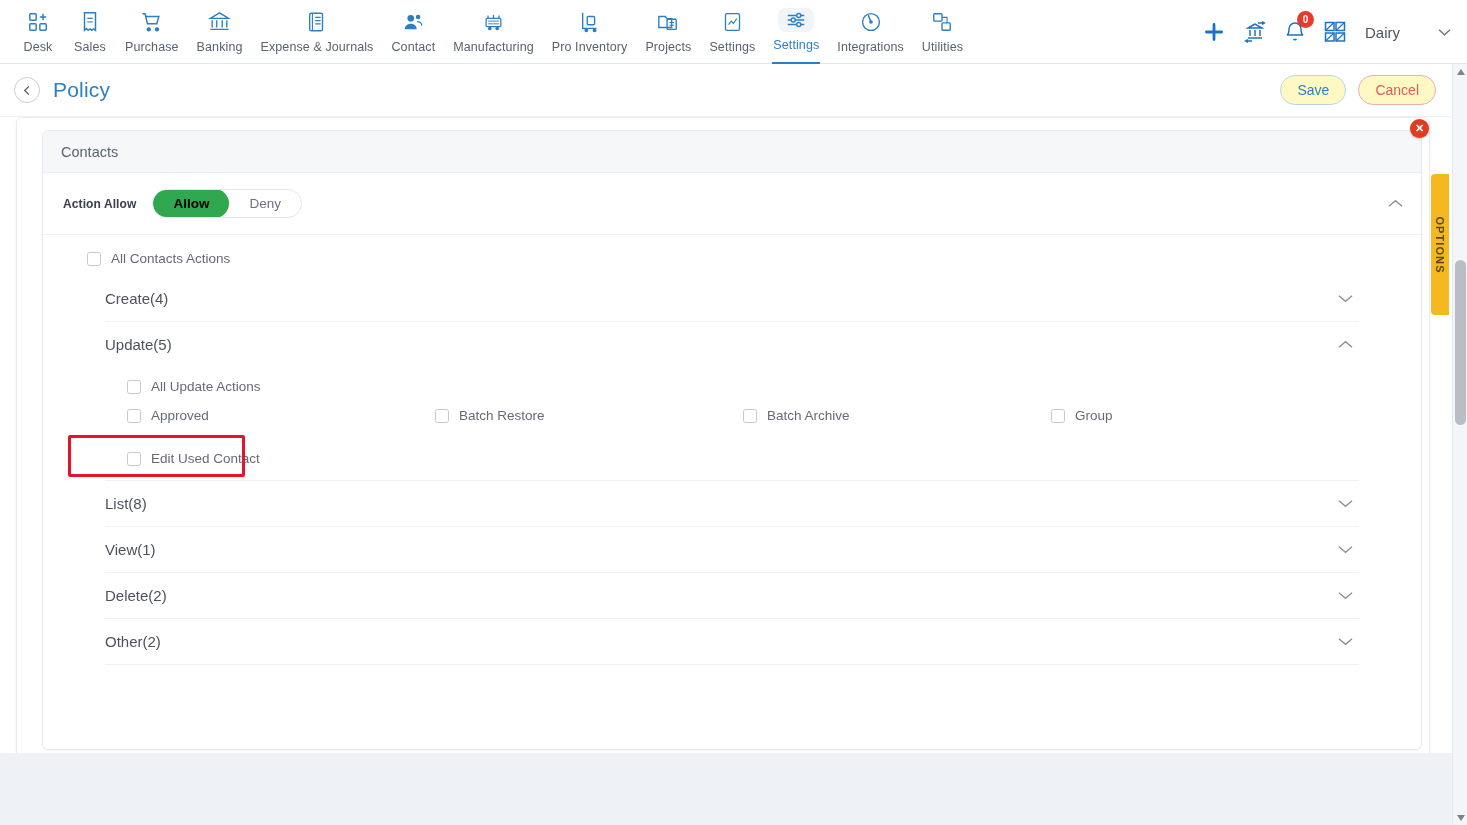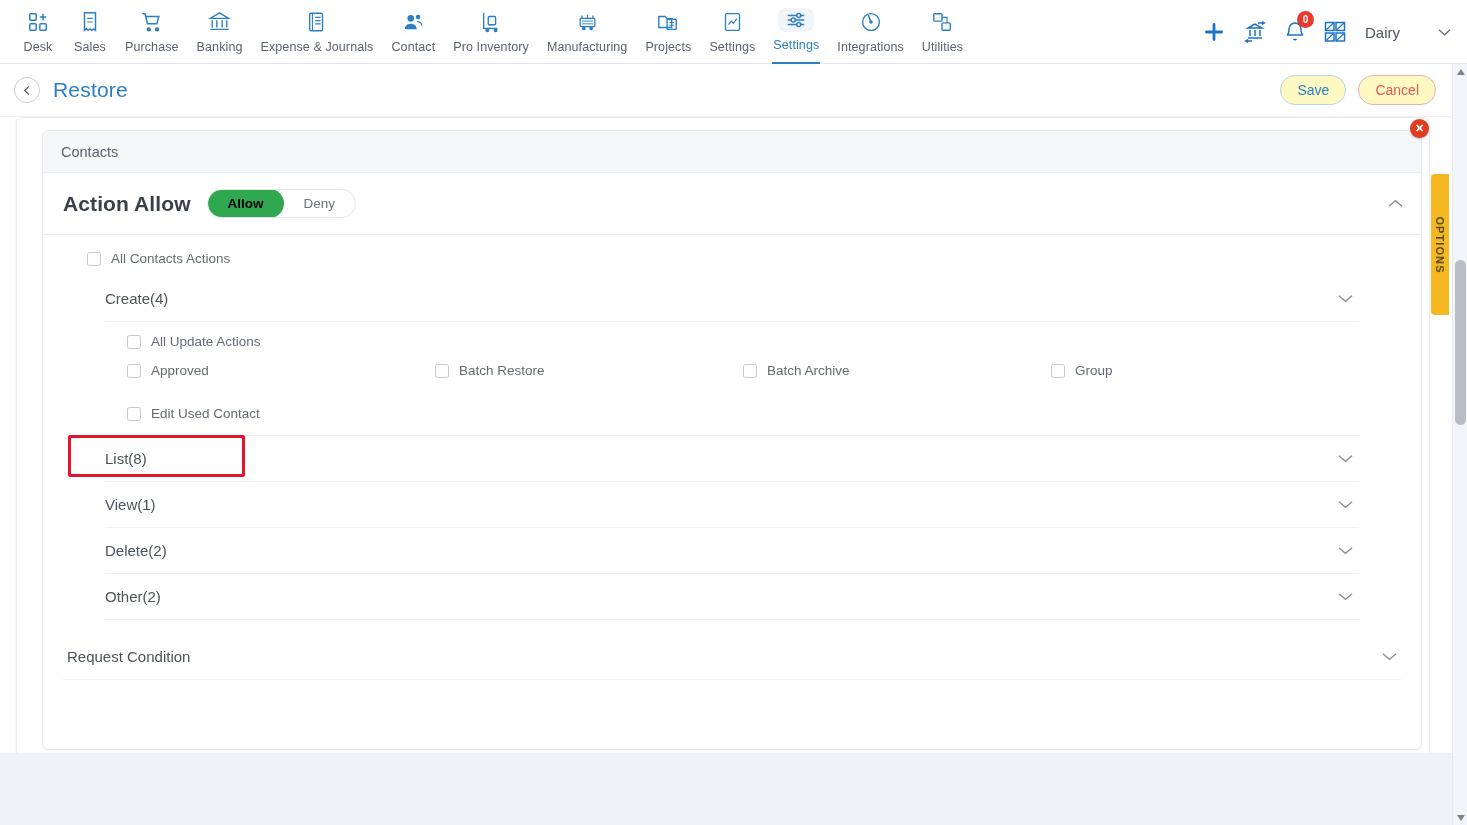--- a/index.html
+++ b/index.html
@@ -92,21 +92,21 @@
   .service-head {
     height: 42px; background: #f5f7f9; border-bottom: 1px solid #e9edf2;
     border-radius: 5px 5px 0 0; display: flex; align-items: center; padding-left: 18px;
     font-size: 14.5px; color: #5a6270;
   }
 
   .action-row {
     height: 62px; display: flex; align-items: center; padding: 0 18px 0 20px;
     border-bottom: 1px solid #edf0f4; position: relative;
   }
-  .action-label { font-size: 21px; font-weight: 700; color: #39404a; letter-spacing: .1px; }
+  .action-label { font-size: 12px; font-weight: 700; color: #39404a; letter-spacing: .1px; }
   .toggle {
     margin-left: 16px; display: flex; align-items: center; height: 29px;
     border: 1px solid #e2e6ec; border-radius: 15px; background: #fff; padding: 0;
     overflow: hidden;
   }
   .toggle .opt {
     height: 29px; display: flex; align-items: center; justify-content: center;
     font-size: 13.5px; cursor: pointer; padding: 0 20px; color: #6b7280;
     border-radius: 15px;
   }
@@ -270,41 +270,41 @@
               <path d="M2.5 20c0-3.6 2.9-6 6.5-6s6.5 2.4 6.5 6z"></path>
             <circle cx="17" cy="6.5" r="2.5"></circle>
             <path d="M16 11.5c2.8 0 5 2 5 4.6" fill="none" stroke="#2b7fc4" stroke-width="1.4"></path>
           </svg>
         </span>
         <span class="lbl">Contact</span>
       </div>
 
       <div class="nav-item">
         <span class="ico">
-          <svg width="22" height="22" viewBox="0 0 24 24" fill="none" stroke="#2b7fc4" stroke-width="1.5">
-            <path d="M4 2v17h15"></path>
-              <rect x="9" y="6" width="8" height="9" rx="1"></rect>
-            <circle cx="8" cy="21" r="1.4" fill="#2b7fc4"></circle>
-              <circle cx="17" cy="21" r="1.4" fill="#2b7fc4"></circle>
-          </svg>
-        </span>
-        <span class="lbl">Pro Inventory</span>
-      </div>
-
-      <div class="nav-item">
-        <span class="ico">
           <svg width="23" height="22" viewBox="0 0 24 24" fill="none" stroke="#2b7fc4" stroke-width="1.4">
             <rect x="4" y="8" width="16" height="9" rx="1"></rect>
               <path d="M6 8V5M12 8V4M18 8V5"></path>
             <path d="M6 11h12M6 14h12" stroke-width="1"></path>
             <circle cx="8" cy="19" r="1.3" fill="#2b7fc4"></circle>
               <circle cx="16" cy="19" r="1.3" fill="#2b7fc4"></circle>
           </svg>
         </span>
         <span class="lbl">Manufacturing</span>
+      </div>
+
+      <div class="nav-item">
+        <span class="ico">
+          <svg width="22" height="22" viewBox="0 0 24 24" fill="none" stroke="#2b7fc4" stroke-width="1.5">
+            <path d="M4 2v17h15"></path>
+              <rect x="9" y="6" width="8" height="9" rx="1"></rect>
+            <circle cx="8" cy="21" r="1.4" fill="#2b7fc4"></circle>
+              <circle cx="17" cy="21" r="1.4" fill="#2b7fc4"></circle>
+          </svg>
+        </span>
+        <span class="lbl">Pro Inventory</span>
       </div>
 
       <div class="nav-item">
         <span class="ico">
           <svg width="22" height="22" viewBox="0 0 24 24" fill="none" stroke="#2b7fc4" stroke-width="1.5">
             <path d="M2 6h7l2 2.5h5V18H2z"></path>
               <rect x="11" y="9" width="10" height="11" rx="1"></rect>
             <path d="M13.5 12.5h5M13.5 15.5h5" stroke-width="1.1"></path>
           </svg>
         </span>
@@ -393,21 +393,21 @@
       </span>
     </div>
   </div>
 
   <div class="pagehead">
     <div class="backbtn">
       <svg width="11" height="11" viewBox="0 0 12 12" fill="none" stroke="#56606e" stroke-width="1.5">
         <path d="M7.5 1.5 3 6l4.5 4.5"></path>
       </svg>
     </div>
-    <div class="pagetitle">Restore</div>
+    <div class="pagetitle">Policy</div>
     <div class="head-actions">
       <div class="btn btn-save">Save</div>
       <div class="btn btn-cancel">Cancel</div>
     </div>
   </div>
 
   <div class="content">
     <div class="outer-card">
 
       <div class="service-card">
@@ -436,20 +436,28 @@
             <span>Create(4)</span>
             <span class="chev">
               <svg width="15" height="9" viewBox="0 0 16 9" fill="none" stroke="#888f99" stroke-width="1.4">
                   <path d="M1 1.5 8 7.5l7-6"></path>
                 </svg>
             </span>
           </div>
         </div>
 
         <div class="acc">
+          <div class="acc-head">
+            <span>Update(5)</span>
+            <span class="chev">
+              <svg width="15" height="9" viewBox="0 0 16 9" fill="none" stroke="#888f99" stroke-width="1.4">
+                  <path d="M1 7.5 8 1.5l7 6"></path>
+                </svg>
+            </span>
+          </div>
           <div class="acc-body">
             <div class="sub-all">
               <span class="cb"></span>
               <span class="cb-label">All Update Actions</span>
             </div>
             <div class="cb-grid">
               <div class="cb-cell">
                 <span class="cb"></span>
                 <span class="cb-label">Approved</span>
               </div>
@@ -510,30 +518,20 @@
           <div class="acc-head">
             <span>Other(2)</span>
             <span class="chev">
               <svg width="15" height="9" viewBox="0 0 16 9" fill="none" stroke="#888f99" stroke-width="1.4">
                   <path d="M1 1.5 8 7.5l7-6"></path>
                 </svg>
             </span>
           </div>
         </div>
 
-        <div class="req-cond">
-          <div class="req-head">
-            <span>Request Condition</span>
-            <span class="chev">
-              <svg width="15" height="9" viewBox="0 0 16 9" fill="none" stroke="#888f99" stroke-width="1.4">
-                  <path d="M1 1.5 8 7.5l7-6"></path>
-                </svg>
-            </span>
-          </div>
-        </div>
       </div>
 
       <div class="add-service">
         <span class="fl-label">Add Service</span>
         <span class="caret">
           <svg width="17" height="11" viewBox="0 0 18 11" fill="none" stroke="#5b6270" stroke-width="1.6">
               <path d="M1 1.5 9 9l8-7.5"></path>
             </svg>
         </span>
       </div>

